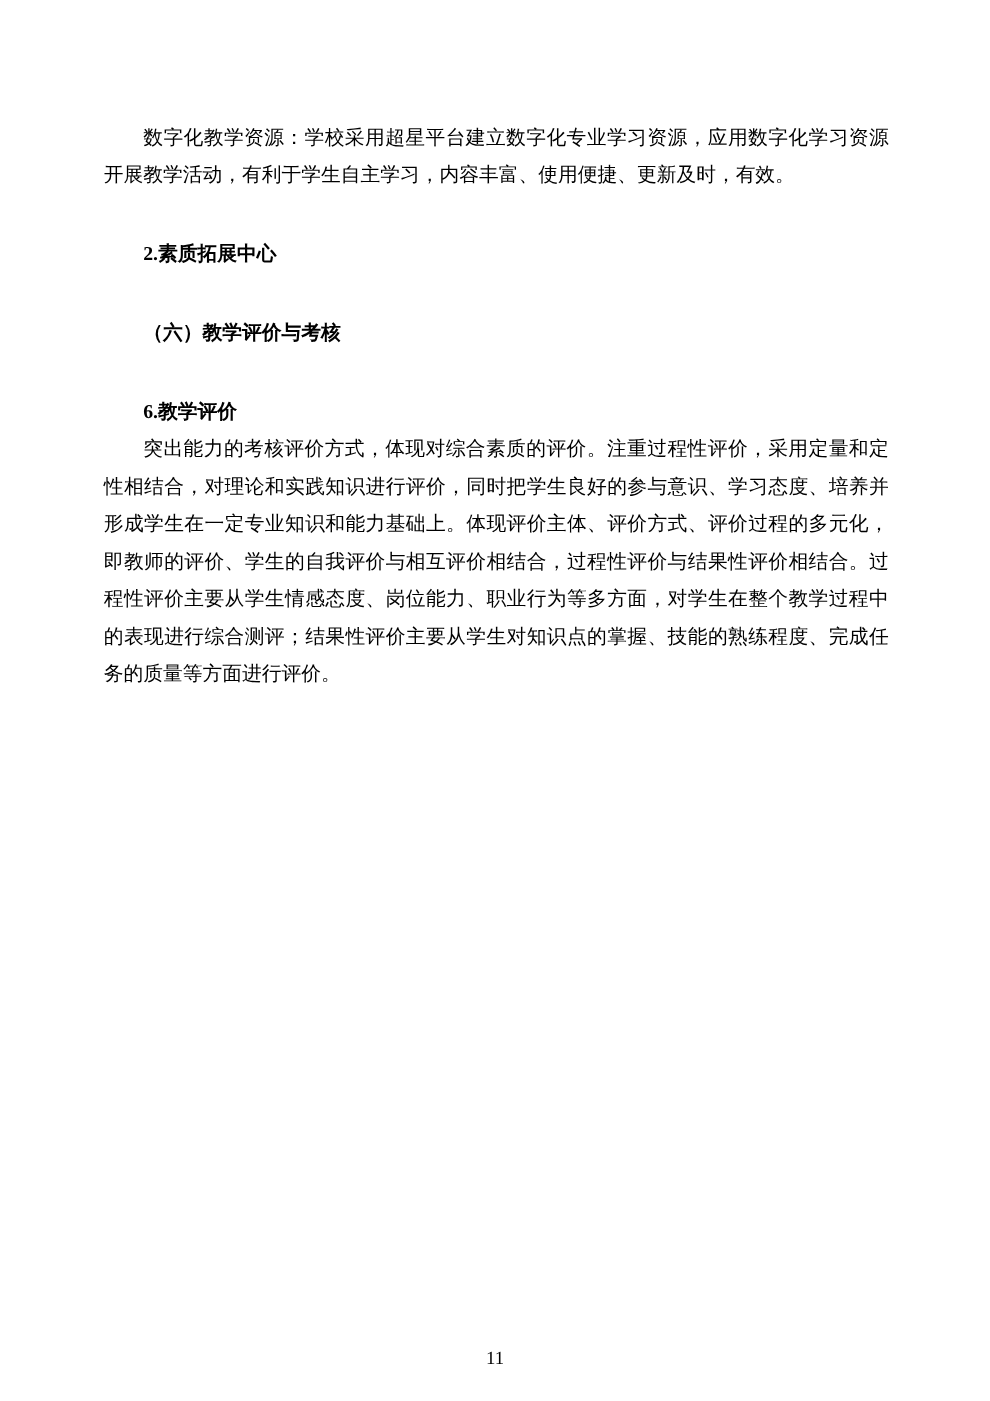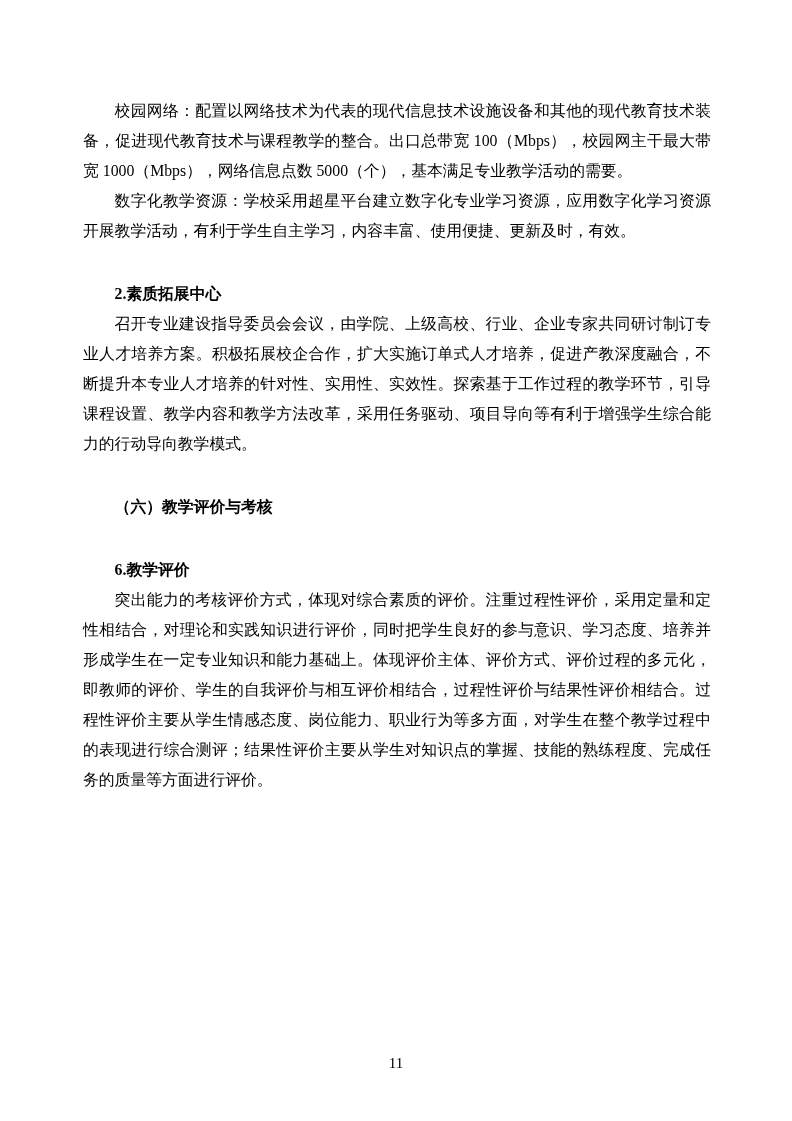--- a/index.html
+++ b/index.html
@@ -33,35 +33,33 @@
     text-indent: 2em;
   }
   .doc-body p.heading {
     font-weight: bold;
     text-align: left;
     margin-top: 33px;
   }
   .page-footer {
     position: absolute;
     left: 0;
-    top: 1053px;
+    top: 1077px;
     width: 792px;
     text-align: center;
     font-size: 15px;
     line-height: 20px;
     color: #000000;
   }
 </style>
 </head>
 <body>
 
 <div class="page">
   <div class="doc-body">
-    <p>校园网络：配置以网络技术为代表的现代信息技术设施设备和其他的现代教育技术装备，促进现代教育技术与课程教学的整合。出口总带宽 100（Mbps），校园网主干最大带宽 1000（Mbps），网络信息点数 5000（个），基本满足专业教学活动的需要。</p>
     <p>数字化教学资源：学校采用超星平台建立数字化专业学习资源，应用数字化学习资源开展教学活动，有利于学生自主学习，内容丰富、使用便捷、更新及时，有效。</p>
     <p class="heading">2.素质拓展中心</p>
-    <p>召开专业建设指导委员会会议，由学院、上级高校、行业、企业专家共同研讨制订专业人才培养方案。积极拓展校企合作，扩大实施订单式人才培养，促进产教深度融合，不断提升本专业人才培养的针对性、实用性、实效性。探索基于工作过程的教学环节，引导课程设置、教学内容和教学方法改革，采用任务驱动、项目导向等有利于增强学生综合能力的行动导向教学模式。</p>
     <p class="heading">（六）教学评价与考核</p>
     <p class="heading">6.教学评价</p>
     <p>突出能力的考核评价方式，体现对综合素质的评价。注重过程性评价，采用定量和定性相结合，对理论和实践知识进行评价，同时把学生良好的参与意识、学习态度、培养并形成学生在一定专业知识和能力基础上。体现评价主体、评价方式、评价过程的多元化，即教师的评价、学生的自我评价与相互评价相结合，过程性评价与结果性评价相结合。过程性评价主要从学生情感态度、岗位能力、职业行为等多方面，对学生在整个教学过程中的表现进行综合测评；结果性评价主要从学生对知识点的掌握、技能的熟练程度、完成任务的质量等方面进行评价。</p>
   </div>
   <div class="page-footer">11</div>
 </div>
 
 </body></html>

